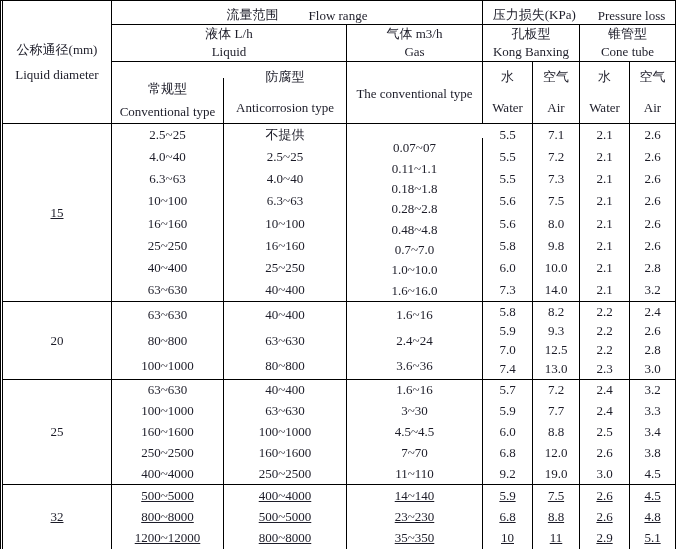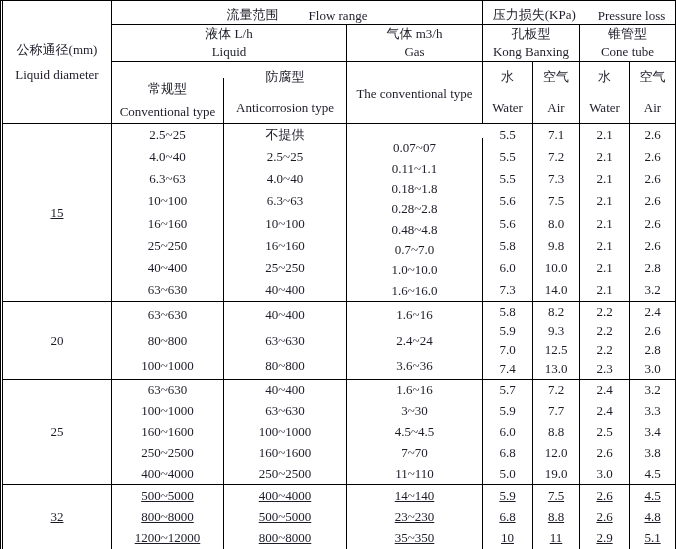--- a/index.html
+++ b/index.html
@@ -283,21 +283,21 @@
       <div class="line">3~30</div>
       <div class="line">4.5~4.5</div>
       <div class="line">7~70</div>
       <div class="line">11~110</div>
     </div>
     <div class="cell" style="grid-area: 6 / 5;">
       <div class="line">5.7</div>
       <div class="line">5.9</div>
       <div class="line">6.0</div>
       <div class="line">6.8</div>
-      <div class="line">5.0</div>
+      <div class="line">9.2</div>
     </div>
     <div class="cell" style="grid-area: 6 / 6;">
       <div class="line">7.2</div>
       <div class="line">7.7</div>
       <div class="line">8.8</div>
       <div class="line">12.0</div>
       <div class="line">19.0</div>
     </div>
     <div class="cell" style="grid-area: 6 / 7;">
       <div class="line">2.4</div>

